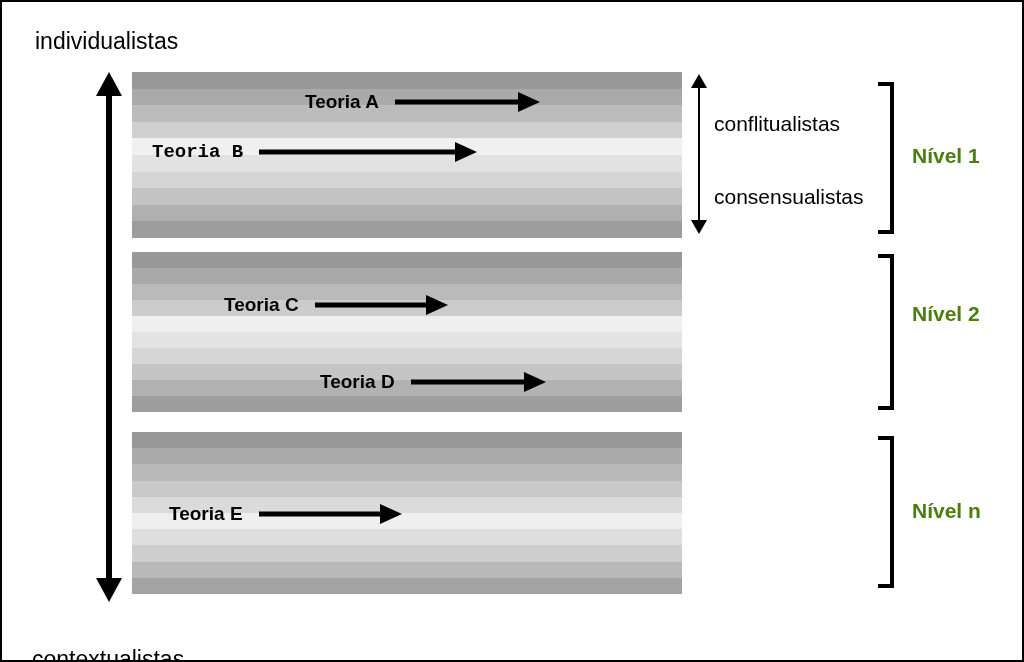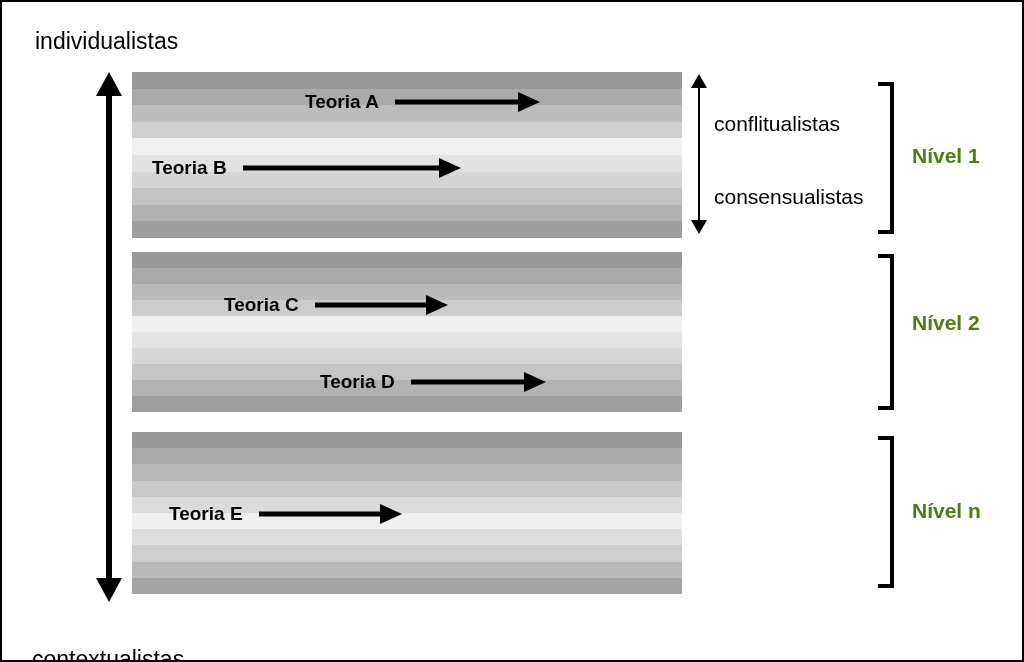--- a/index.html
+++ b/index.html
@@ -218,21 +218,21 @@
     </div>
 
   <div class="theory" style="left:303px; top:86px;">
     <span class="t-label">Teoria A</span>
     <div class="h-arrow" style="width:145px;">
       <div class="shaft"></div>
         <div class="head"></div>
     </div>
   </div>
 
-  <div class="theory" style="left:150px; top:152px;">
+  <div class="theory" style="left:150px; top:136px;font-family:Liberation Mono, monospace;">
     <span class="t-label">Teoria B</span>
     <div class="h-arrow" style="width:218px;">
       <div class="shaft"></div>
         <div class="head"></div>
     </div>
   </div>
 
   <div class="theory" style="left:222px; top:289px;text-align:center;">
     <span class="t-label">Teoria C</span>
     <div class="h-arrow" style="width:133px;">
@@ -263,16 +263,16 @@
     <div class="head-down"></div>
   </div>
   <div class="side-label" style="left:712px; top:110px;">conflitualistas</div>
   <div class="side-label" style="left:712px; top:183px;">consensualistas</div>
 
   <div class="bracket" style="top:80px; height:152px;"></div>
   <div class="bracket" style="top:252px; height:156px;"></div>
   <div class="bracket" style="top:434px; height:152px;"></div>
 
   <div class="level-label" style="top:142px;">Nível 1</div>
-  <div class="level-label" style="top:309px;text-align:center;">Nível 2</div>
+  <div class="level-label" style="top:300px;text-align:center;">Nível 2</div>
   <div class="level-label" style="top:497px;">Nível n</div>
 
 </div>
 
 </body></html>

